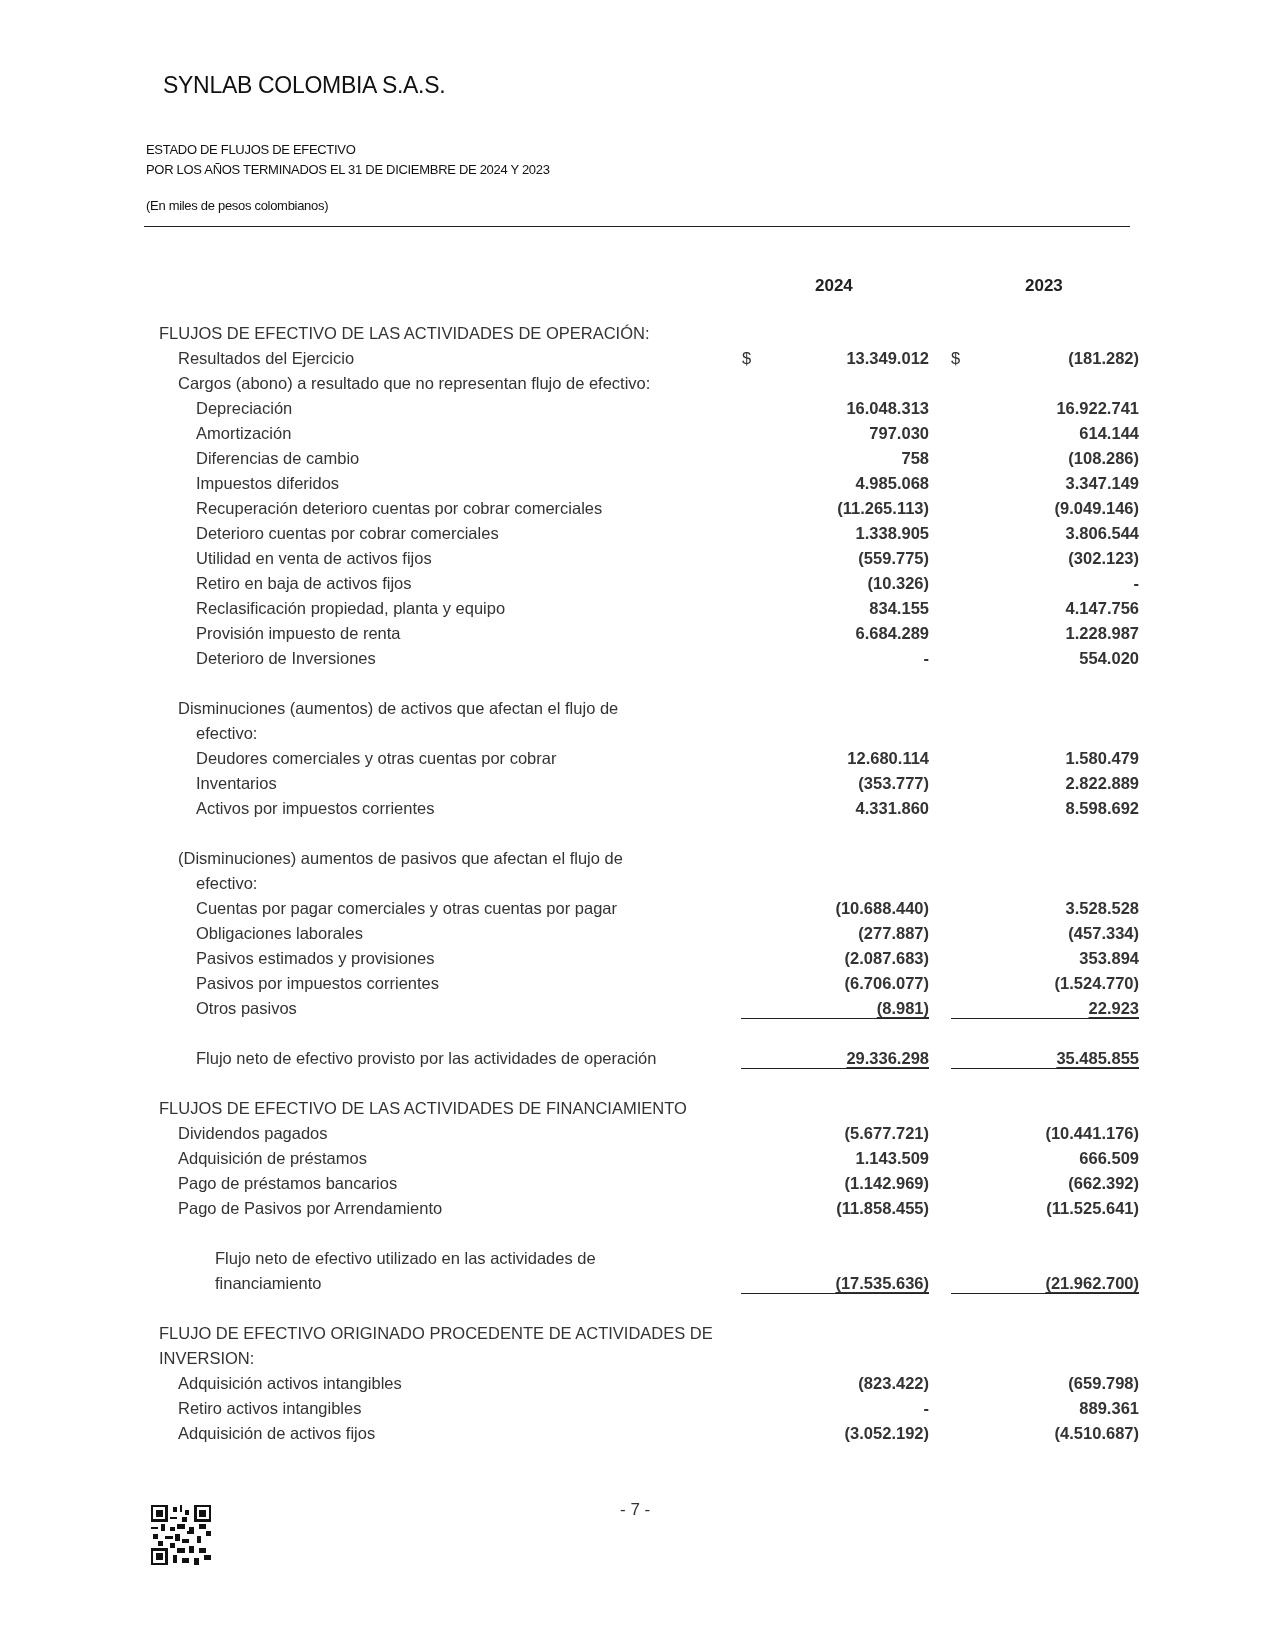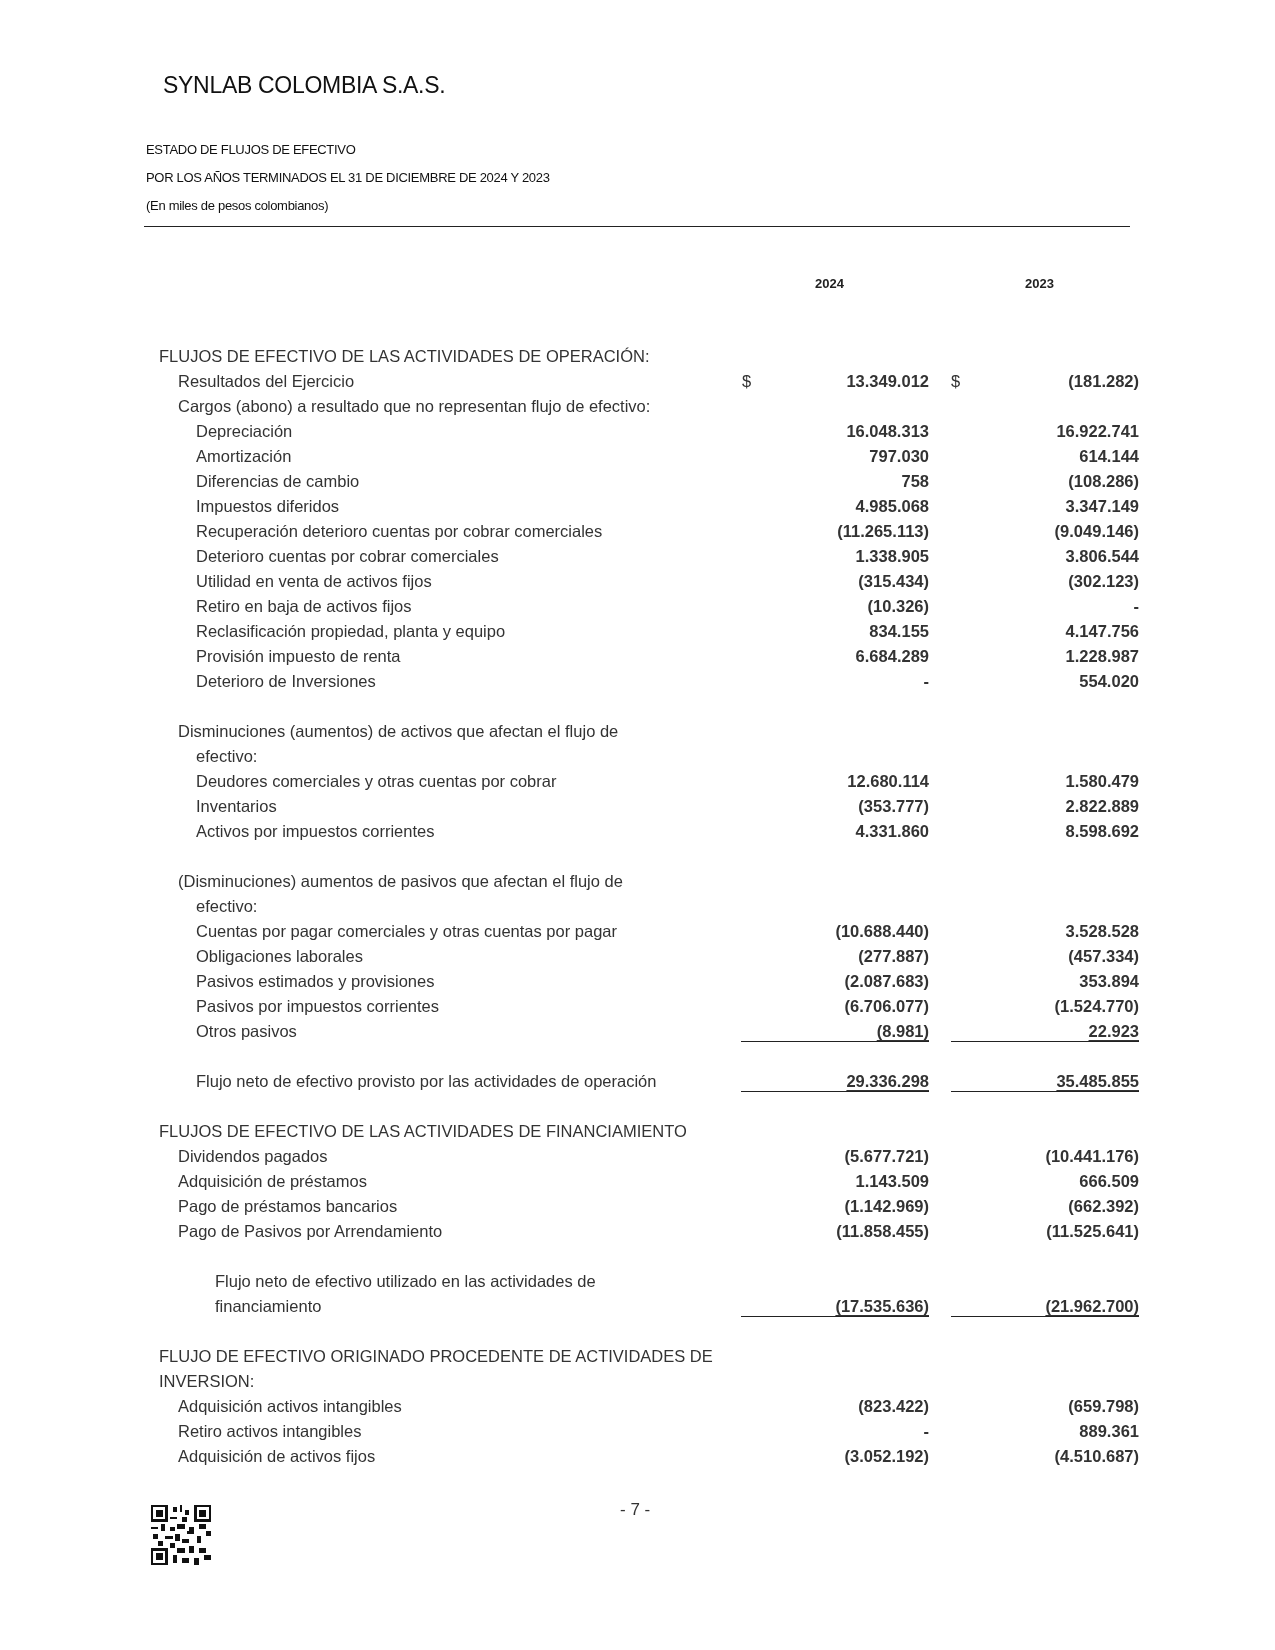--- a/index.html
+++ b/index.html
@@ -1,24 +1,24 @@
 <!DOCTYPE html>
 <html><head>
 <meta charset="utf-8">
 <style>
   html, body { margin:0; padding:0; background:#ffffff; }
   body { width:1275px; height:1650px; position:relative; overflow:hidden;
          font-family:"Liberation Sans", sans-serif; color:#1a1a1a; }
   .company { position:absolute; left:146px; top:72px; font-size:23px; color:#111; letter-spacing:-0.3px;margin-left:17px; }
   .hdr { position:absolute; left:146px; font-size:13px; color:#111; letter-spacing:-0.3px; }
-  .hdr1 { top:142px; } .hdr2 { top:170px; } .hdr3 { top:198px; }
+  .hdr1 { top:142px; } .hdr2 { top:162px; } .hdr3 { top:198px; }
   .hdr-rule { position:absolute; left:144px; top:226px; width:986px; height:0; border-top:1.6px solid #222; }
-  .yr { position:absolute; top:276px; font-size:13px; font-weight:bold; color:#222; }
+  .yr { position:absolute; top:276px; font-size:17px; font-weight:bold; color:#222; }
   .yr.y2024 { left:815px; } .yr.y2023 { left:1025px; }
-  .rows { position:absolute; left:0; top:344px; width:1275px; }
+  .rows { position:absolute; left:0; top:321px; width:1275px; }
   .row { position:relative; height:25px; font-size:16.5px; color:#333; line-height:25px; }
   .row .lbl { position:absolute; white-space:nowrap; }
   .row .cur { position:absolute; }
   .row .v { position:absolute; text-align:right; white-space:nowrap;font-weight:bold; }
   .row .v.c2024 { right:346px; }
   .row .v.c2023 { right:136px; }
   .row .cur.c2024 { left:742px; } .row .cur.c2023 { left:951px; }
   .ind0 { left:159px; } .ind1 { left:178px; } .ind2 { left:196px; } .ind3 { left:215px; }
   .u { text-decoration:underline; text-underline-offset:3px; }
   .rule { position:absolute; border-top:1px solid #222; height:0; }
@@ -78,21 +78,21 @@
       <span class="v c2024">(11.265.113)</span>
       <span class="v c2023">(9.049.146)</span>
     </div>
     <div class="row">
       <span class="lbl ind2">Deterioro cuentas por cobrar comerciales</span>
       <span class="v c2024">1.338.905</span>
       <span class="v c2023">3.806.544</span>
     </div>
     <div class="row">
       <span class="lbl ind2">Utilidad en venta de activos fijos</span>
-      <span class="v c2024">(315.434)</span>
+      <span class="v c2024">(559.775)</span>
       <span class="v c2023">(302.123)</span>
     </div>
     <div class="row">
       <span class="lbl ind2">Retiro en baja de activos fijos</span>
       <span class="v c2024">(10.326)</span>
       <span class="v c2023">-</span>
     </div>
     <div class="row">
       <span class="lbl ind2">Reclasificación propiedad, planta y equipo</span>
       <span class="v c2024">834.155</span>

